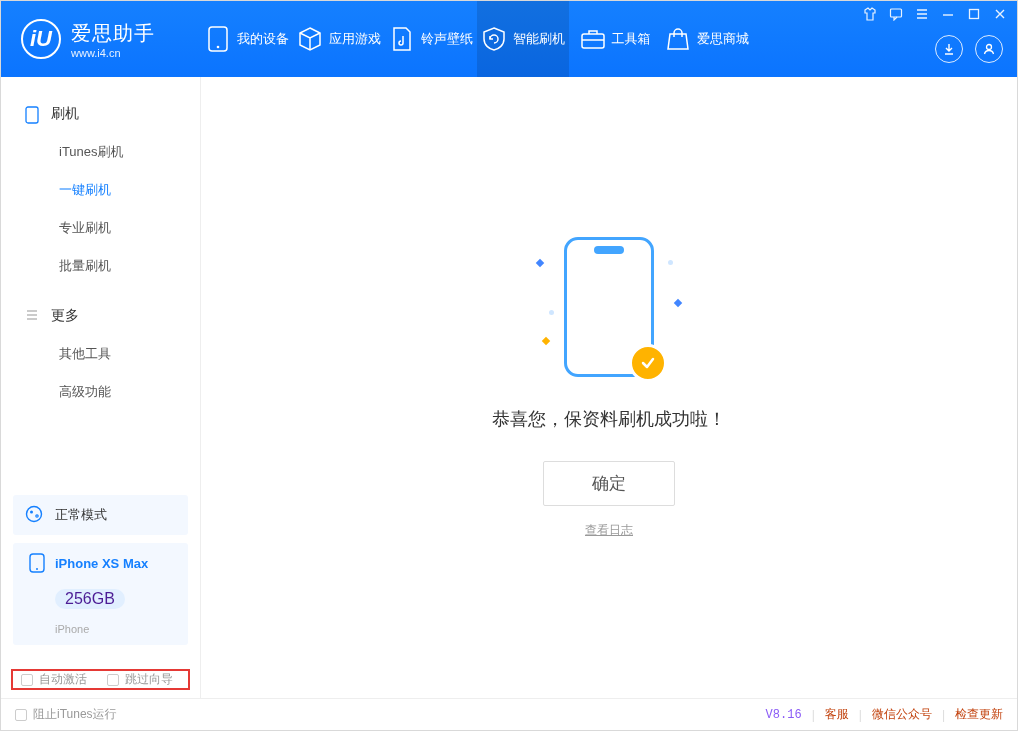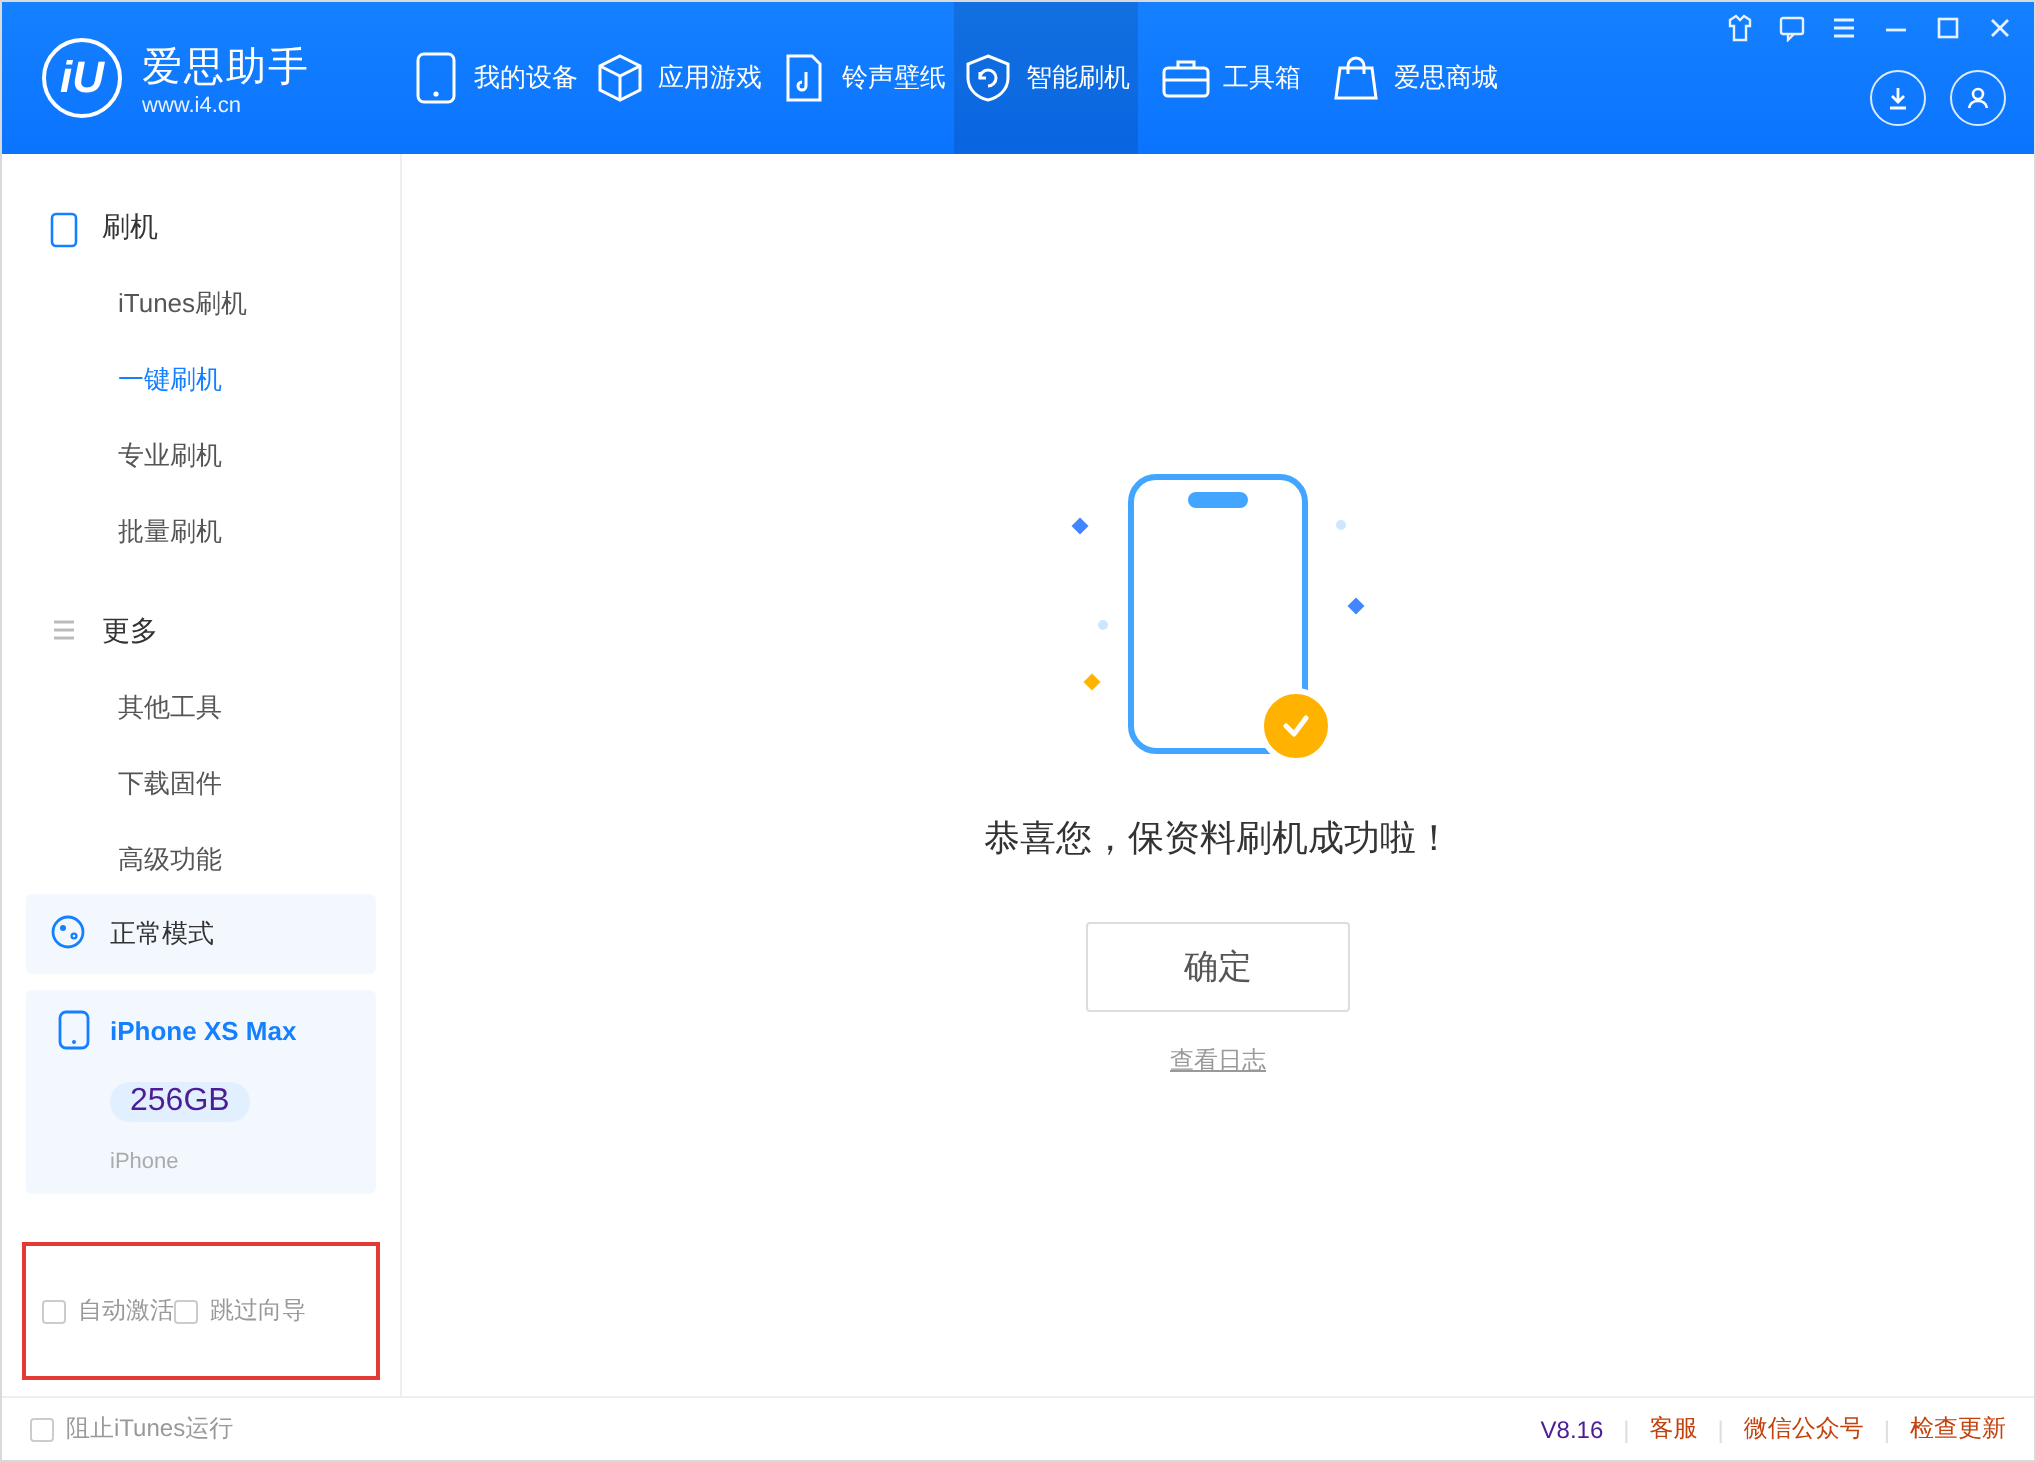--- a/index.html
+++ b/index.html
@@ -31,21 +31,21 @@
 .side-item.active { color: #1580ff; }
 
 .device-cards { padding: 8px 12px; }
 .card { background: #f3f8ff; border-radius: 3px; padding: 10px 12px; margin-bottom: 8px; display: flex; align-items: center; gap: 10px; font-size: 13px; color: #333; }
 .card .cicon { width: 20px; height: 20px; color: #1580ff; }
 .device-card { flex-direction: column; align-items: flex-start; text-align: right; }
 .dev-top { display: flex; align-items: center; gap: 10px; font-weight: 600; color: #1580ff; }
 .dev-capacity { margin-top: 6px; margin-left: 30px; background: #e1efff; color: #4c1d95; border-radius: 10px; padding: 1px 10px; font-size: 16px; }
 .dev-kind { margin-left: 30px; margin-top: 4px; font-size: 11px; color: #aaa; }
 
-.bottom-options { border: 2px solid #e53935; margin: 8px 10px; padding: 24px 8px; display: flex; gap: 0; font-size: 12px; color: #999; align-items: center; }
+.bottom-options { border: 2px solid #e53935; margin: 8px 10px; padding: 0 8px; display: flex; gap: 20px; font-size: 12px; color: #999; align-items: center; }
 .chk { display: inline-flex; align-items: center; gap: 6px; cursor: pointer; }
 .chk .box { width: 12px; height: 12px; border: 1px solid #ccc; border-radius: 2px; display: inline-block; }
 
 .main { flex: 1; background: #fff; position: relative; display: flex; flex-direction: column; align-items: center; justify-content: center; }
 .phone-illus { width: 90px; height: 140px; border: 3px solid #42a5ff; border-radius: 14px; position: relative; margin-bottom: 30px; }
 .phone-illus::before { content: ""; position: absolute; top: 6px; left: 50%; transform: translateX(-50%); width: 30px; height: 8px; background: #42a5ff; border-radius: 4px; }
 .check-badge { position: absolute; right: -16px; bottom: -8px; width: 38px; height: 38px; background: #ffb300; border-radius: 50%; border: 3px solid #fff; display: flex; align-items: center; justify-content: center; }
 .sparkle { position: absolute; width: 6px; height: 6px; background: #ffb300; transform: rotate(45deg); }
 .sparkle.s1 { left: -30px; top: 20px; background: #4286ff; }
 .sparkle.s2 { right: -30px; top: 60px; background: #4286ff; }
@@ -56,21 +56,21 @@
 
 .success-msg { font-size: 18px; color: #333; margin-bottom: 30px; }
 .ok-btn { border: 1px solid #ddd; background: #fff; padding: 10px 48px; font-size: 17px; color: #555; cursor: pointer; border-radius: 2px; margin-bottom: 16px; }
 .view-log { font-size: 12px; color: #999; cursor: pointer; text-decoration: underline; }
 
 .statusbar { height: 32px; border-top: 1px solid #eee; display: flex; padding: 0 14px; font-size: 12px; color: #999; }
 .statusbar .sb-left { display: flex; align-items: center; gap: 6px; }
 .statusbar .sb-right { margin-left: auto; display: flex; align-items: center; gap: 10px; }
 .sb-link { cursor: pointer; color: #c2410c; }
 .sb-sep { color: #ddd; }
-.sb-ver { color: #4c1d95; }
+.sb-ver { color: #8b5cf6; font-family: Liberation Mono, monospace; }
 </style>
 </head>
 <body>
 
 <div class="header">
   <div class="logo-block">
     <div class="logo-circle">iU</div>
     <div class="logo-text">
       <span class="logo-title">爱思助手</span>
       <span class="logo-sub">www.i4.cn</span>
@@ -187,21 +187,20 @@
       <div class="side-item">专业刷机</div>
       <div class="side-item">批量刷机</div>
 
       <div class="side-group-title" style="margin-top:12px">
         <span class="gicon"><svg width="14" height="14" viewBox="0 0 14 14">
               <path d="M2 3 H12 M2 7 H12 M2 11 H12" stroke="#bbb" stroke-width="1.4"></path>
             </svg></span>
         <span>更多</span>
       </div>
       <div class="side-item">其他工具</div>
-      <div class="side-item">下载固件</div>
       <div class="side-item">高级功能</div>
     </div>
 
     <div class="device-cards">
       <div class="card">
         <span class="cicon"><svg width="18" height="18" viewBox="0 0 18 18">
               <circle cx="9" cy="9" r="7.5" stroke="#1580ff" stroke-width="1.4" fill="none"></circle>
               <circle cx="6.5" cy="7" r="1.5" fill="#1580ff"></circle>
               <circle cx="12" cy="11" r="1.2" stroke="#1580ff" stroke-width="1.2" fill="none"></circle>
             </svg></span>

